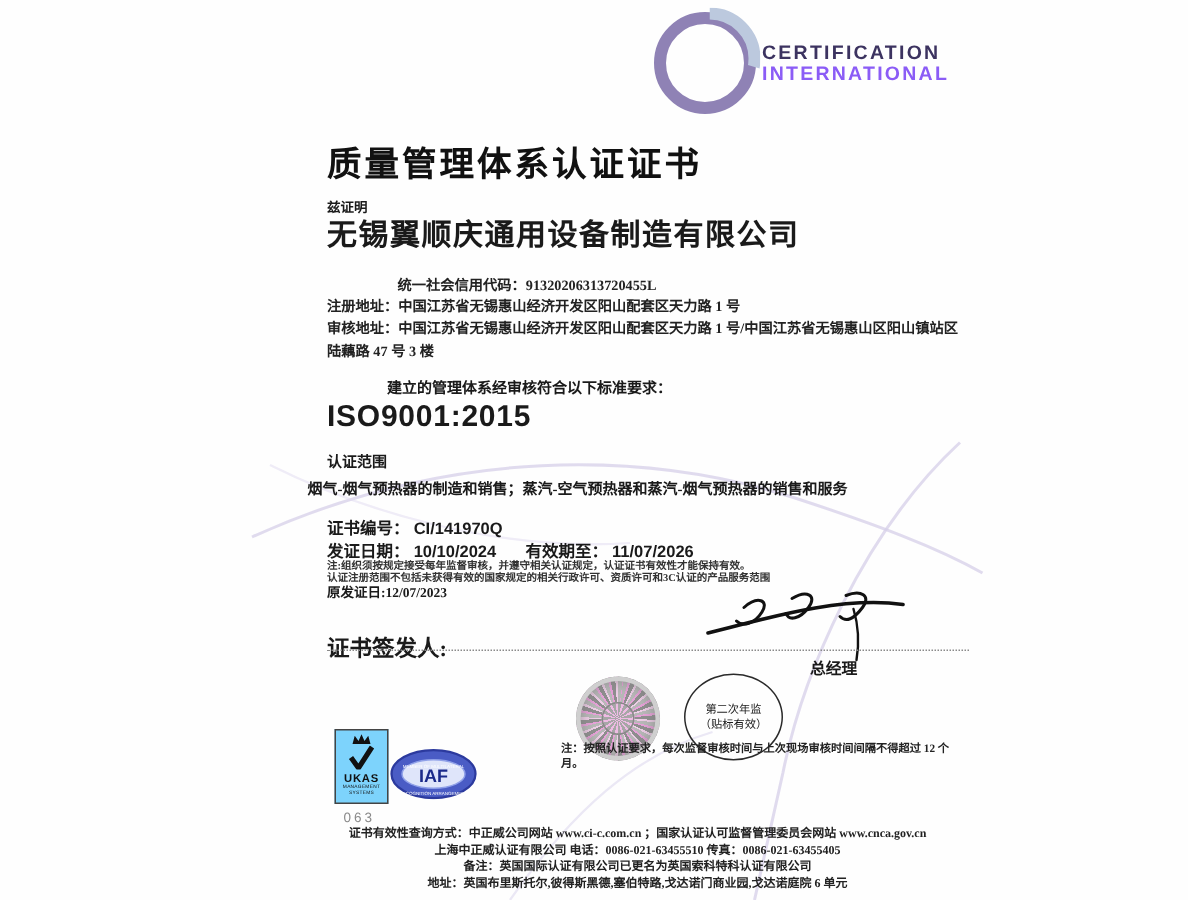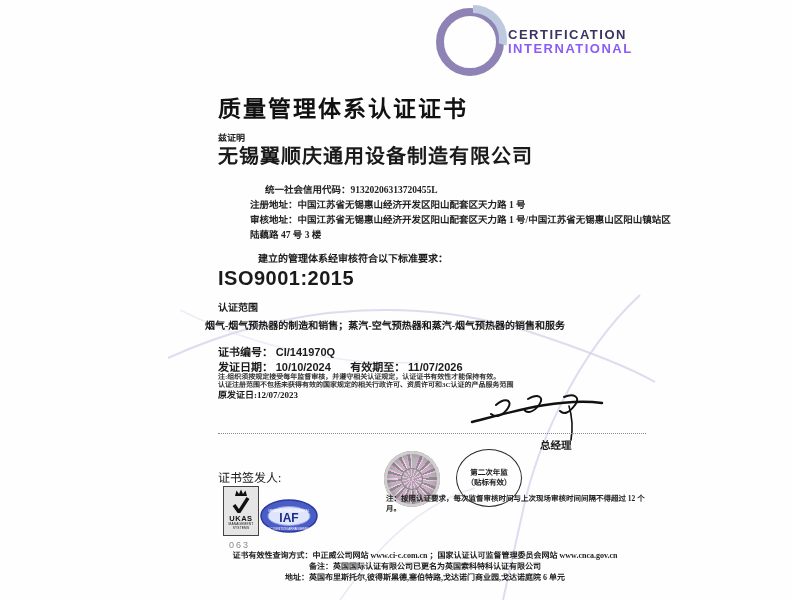--- a/index.html
+++ b/index.html
@@ -12,47 +12,47 @@
               clip-path:polygon(50% 0,100% 0,100% 60%,50% 45%);box-sizing:content-box;}
   .brand1{font-family:"Liberation Sans","DejaVu Sans",sans-serif;font-size:13px;font-weight:700;
           letter-spacing:1.5px;color:#3c3360;}
   .brand2{font-family:"Liberation Sans","DejaVu Sans",sans-serif;font-size:13px;font-weight:700;
           letter-spacing:1.5px;color:#8b5cf6;}
   
   .title{font-size:23px;font-weight:700;letter-spacing:2px;color:#111;}
   .small{font-size:9px;}
   .company{font-size:20px;font-weight:700;letter-spacing:1px;}
   .meta{font-size:9.5px;font-weight:700;color:#222;}
-  .addr{font-size:9.5px;font-weight:700;color:#222;line-height:15px;margin-left:32px;}
+  .addr{font-size:9.5px;font-weight:700;color:#222;line-height:15px;}
   .std-intro{font-size:10px;font-weight:700;margin-left:40px;}
   .std{font-family:"Liberation Sans","DejaVu Sans",sans-serif;font-size:20px;font-weight:700;letter-spacing:.5px;}
   .scope-label{font-size:10px;font-weight:700;}
   .scope-text{font-size:10px;font-weight:700;}
   .certline{font-size:11px;font-weight:700;}
   .certline .num{font-family:"Liberation Sans","DejaVu Sans",sans-serif;font-weight:700;}
   .tiny{font-size:7px;font-weight:700;color:#333;line-height:8.5px;}
   .orig{font-size:9px;font-weight:700;}
-  .signer{font-size:12px;font-weight:400;margin-top:48px;}
+  .signer{font-size:15px;font-weight:700;}
   .mgr{font-size:10.5px;font-weight:700;}
   .dotline{border-top:1.5px dotted #8a8a8a;height:0;}
   
   .holo{width:56px;height:56px;border-radius:50%;
         background:repeating-conic-gradient(from 8deg,#b9b9b9 0deg 7deg,#e9a2da 7deg 11deg,
                    #8f8f8f 11deg 18deg,#f0cfe9 18deg 22deg);
         box-shadow:inset 0 0 0 3px #cfcfcf, inset 0 0 12px #777;}
   .holo-inner{position:absolute;left:17px;top:17px;width:22px;height:22px;border-radius:50%;
         background:repeating-conic-gradient(#a7a7a7 0deg 14deg,#eebbe4 14deg 24deg);
         box-shadow:inset 0 0 0 1px #888;}
   .annual{width:64px;height:56px;border:1.5px solid #2a2a2a;border-radius:50%;
           display:flex;flex-direction:column;align-items:center;justify-content:center;}
-  .annual div{font-size:7.5px;font-weight:700;line-height:10px;white-space:nowrap;}
+  .annual div{font-size:7.5px;font-weight:400;line-height:10px;white-space:nowrap;}
   .sticker-note{font-size:7.5px;font-weight:700;line-height:10px;color:#222;}
   
   .ukas-box{width:36px;height:50px;border:1px solid #444;display:flex;flex-direction:column;
-            align-items:center;justify-content:flex-start;padding-top:2px;box-sizing:border-box;background:#e5e5e5;}
+            align-items:center;justify-content:flex-start;padding-top:2px;box-sizing:border-box;background:#7dd3fc;}
   .ukas-word{font-family:"Liberation Sans","DejaVu Sans",sans-serif;font-size:7.5px;font-weight:700;
              letter-spacing:.5px;color:#111;margin-top:1px;}
   .ukas-sub{font-family:"Liberation Sans","DejaVu Sans",sans-serif;font-size:3.2px;color:#111;
             text-align:center;line-height:3.8px;letter-spacing:.2px;}
   .ukas-num{font-family:"Liberation Sans","DejaVu Sans",sans-serif;font-size:9px;color:#8a8a8a;letter-spacing:2px;}
   
   .footer{font-size:8px;font-weight:700;line-height:11px;color:#222;text-align:center;}
   .swoosh{pointer-events:none;}
 </style>
 </head>
@@ -114,21 +114,21 @@
   <div class="abs dotline" style="left:218px;top:433px;width:428px;"></div>
   <div class="abs mgr" style="left:540px;top:437px;">总经理</div>
 
   <div class="abs holo" style="left:384px;top:451px;">
     <div class="holo-inner"></div>
   </div>
   <div class="abs annual" style="left:456px;top:449px;">
     <div>第二次年监</div>
     <div>（贴标有效）</div>
   </div>
-  <div class="abs sticker-note" style="left:386px;top:494px;width:272px;font-family:Liberation Serif, serif;">注：按照认证要求，每次监督审核时间与上次现场审核时间间隔不得超过 12 个月。</div>
+  <div class="abs sticker-note" style="left:374px;top:494px;width:272px;font-family:Liberation Serif, serif;">注：按照认证要求，每次监督审核时间与上次现场审核时间间隔不得超过 12 个月。</div>
 
   <div class="abs ukas-box" style="left:223px;top:486px;">
     <svg width="14" height="8" viewBox="0 0 14 8">
       <path d="M1 7 L2.5 1.5 L5 5 L7 0.5 L9 5 L11.5 1.5 L13 7 Z" fill="#111"></path>
     </svg>
     <svg width="20" height="16" viewBox="0 0 20 16">
       <path d="M3 8 L8 15 L17 1" stroke="#111" stroke-width="3.4" fill="none"></path>
     </svg>
     <div class="ukas-word">UKAS</div>
     <div class="ukas-sub">MANAGEMENT SYSTEMS</div>
@@ -138,17 +138,18 @@
   <svg class="abs" style="left:260px;top:499px;" width="58" height="34" viewBox="0 0 58 34">
     <ellipse cx="29" cy="17" rx="28" ry="16" fill="#4a5cc5" stroke="#2c3a9e" stroke-width="1.5"></ellipse>
     <ellipse cx="29" cy="17" rx="21" ry="9.5" fill="#dfe5fa" stroke="#8fa0e8" stroke-width="1"></ellipse>
     <text x="29" y="13" text-anchor="middle" font-size="3" fill="#ffffff" font-family="Liberation Sans, DejaVu Sans, sans-serif">MEMBER OF MULTILATERAL</text>
     <text x="29" y="22.5" text-anchor="middle" font-size="12" font-weight="bold" fill="#1b2a8a" font-family="Liberation Sans, DejaVu Sans, sans-serif">IAF</text>
     <text x="29" y="31" text-anchor="middle" font-size="3" fill="#ffffff" font-family="Liberation Sans, DejaVu Sans, sans-serif">RECOGNITION ARRANGEMENT</text>
   </svg>
 
   <div class="abs footer" style="left:195px;top:550px;width:460px;">
     <div>证书有效性查询方式：中正威公司网站 www.ci-c.com.cn ；国家认证认可监督管理委员会网站 www.cnca.gov.cn</div>
+    <div>上海中正威认证有限公司 电话：0086-021-63455510 传真：0086-021-63455405</div>
     <div>备注：英国国际认证有限公司已更名为英国索科特科认证有限公司</div>
     <div>地址：英国布里斯托尔,彼得斯黑德,塞伯特路,戈达诺门商业园,戈达诺庭院 6 单元</div>
   </div>
 
 </div>
 
 </body></html>

